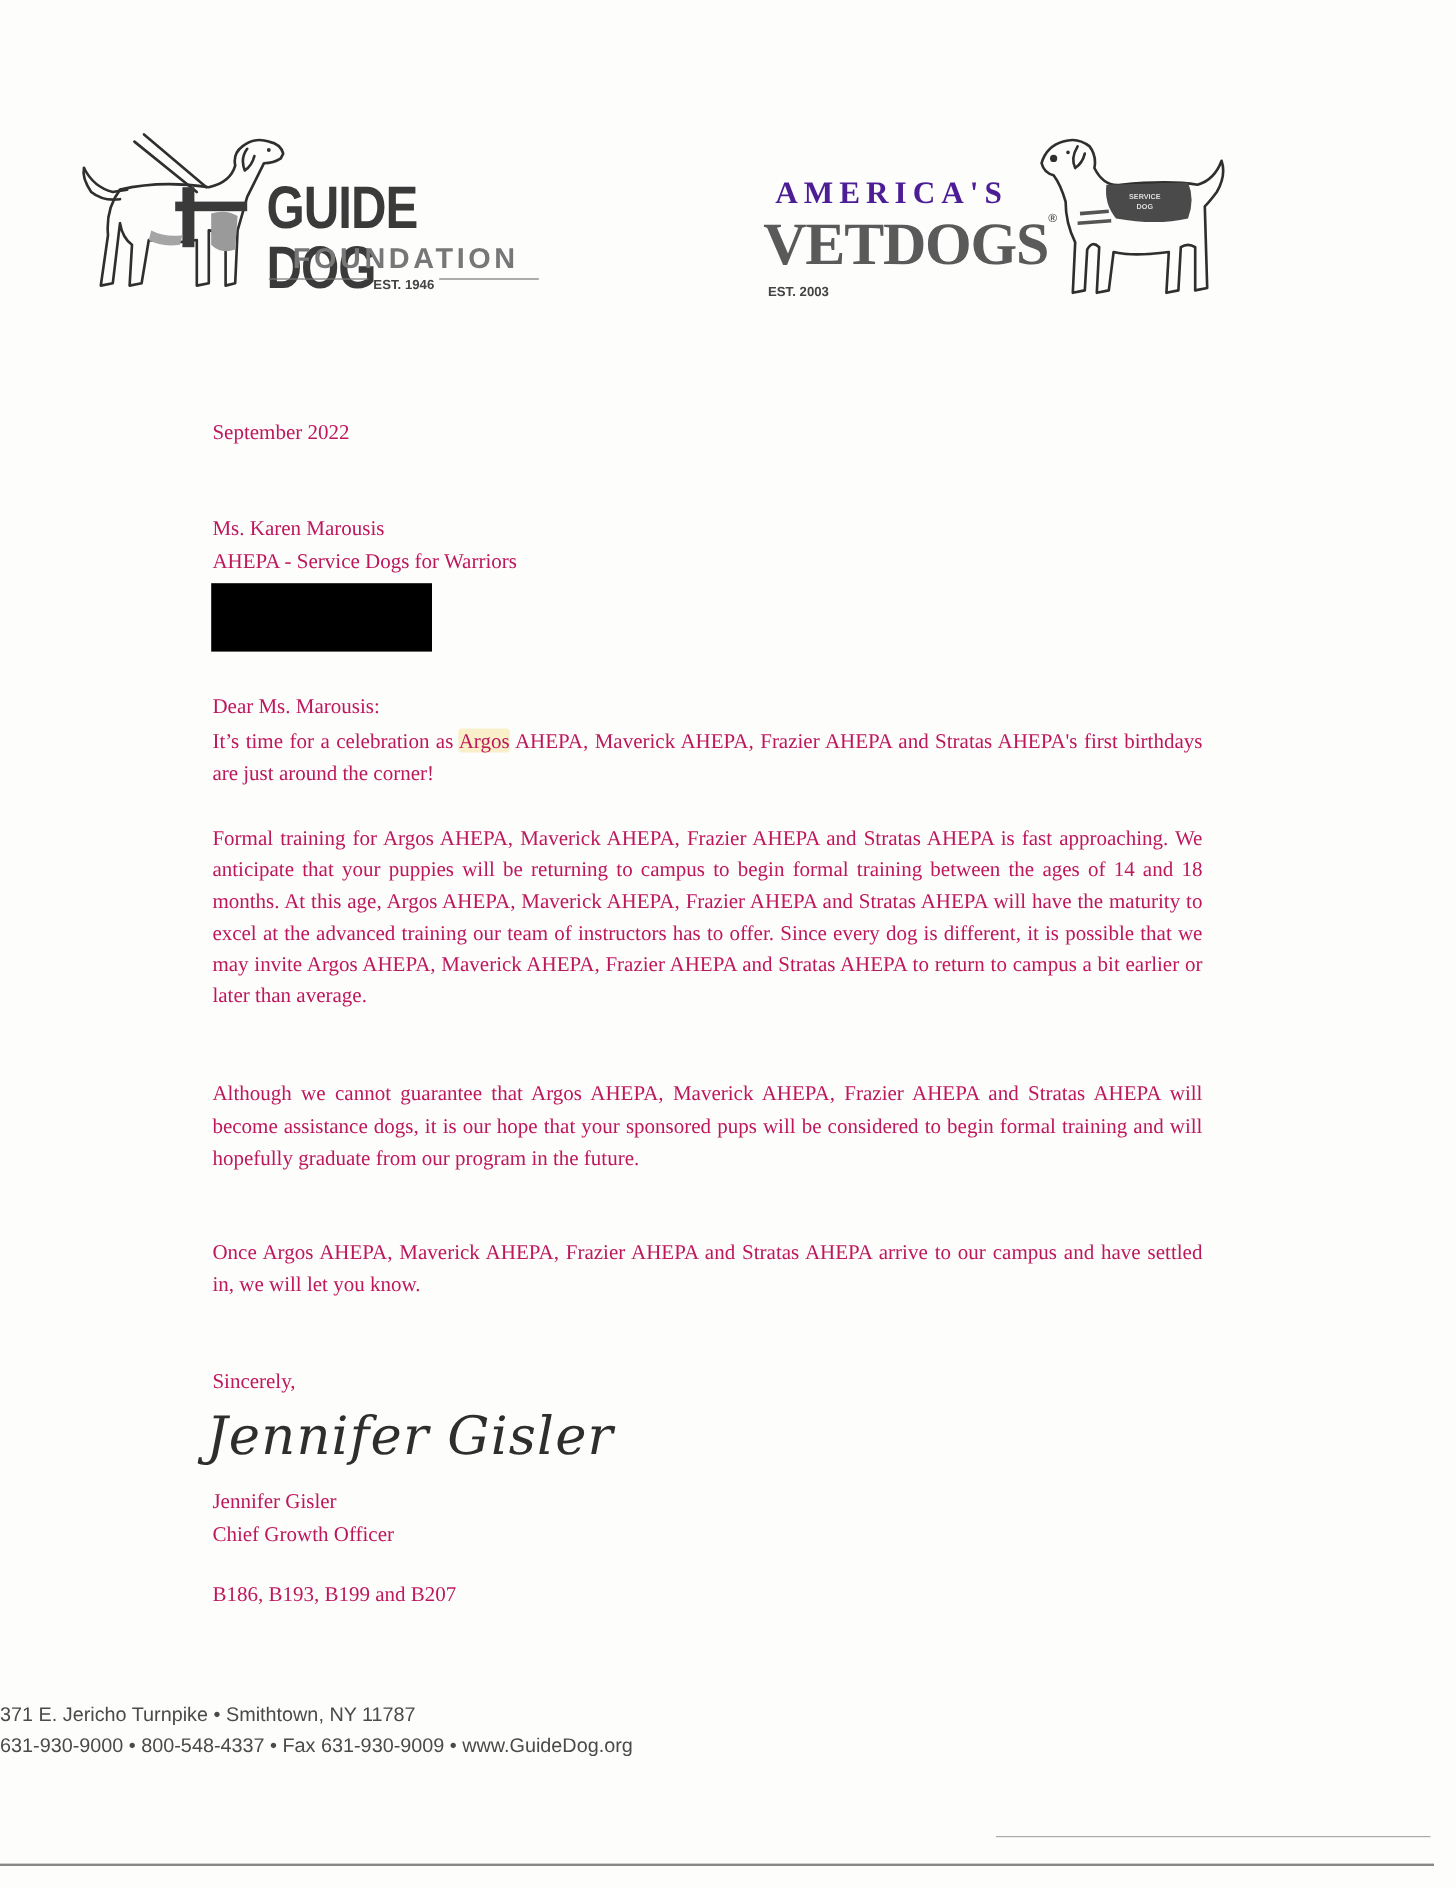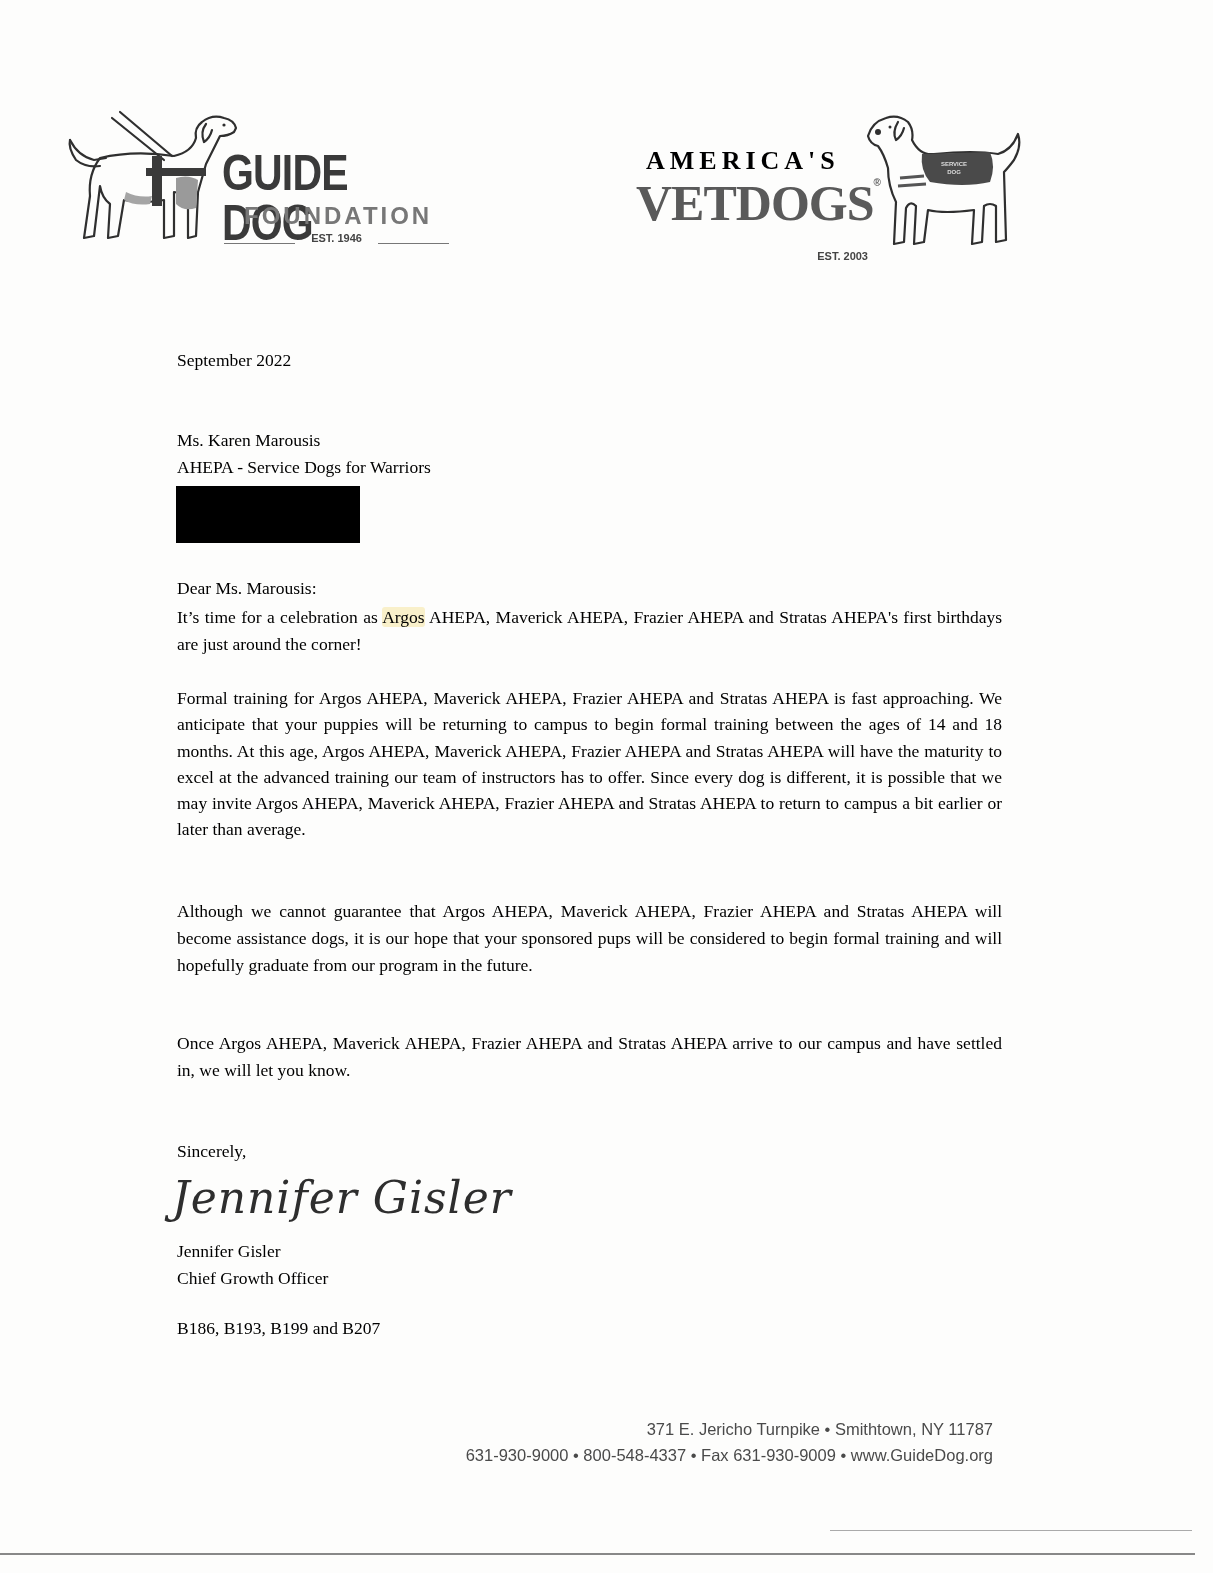--- a/index.html
+++ b/index.html
@@ -15,45 +15,45 @@
     font-family: "Liberation Sans", sans-serif; font-weight: bold;
     font-size: 50px; letter-spacing: -1px; color: #3a3a3a;
     transform: scaleX(0.82); transform-origin: left top; line-height: 1;
   }
   .gdf-found {
     font-family: "Liberation Sans", sans-serif; font-weight: bold;
     font-size: 24px; letter-spacing: 3px; color: #777;
   }
   .est {
     font-family: "Liberation Sans", sans-serif; font-size: 11px; color: #444;
-    display: flex; align-items: flex-end; gap: 16px; font-weight: bold;
+    display: flex; align-items: flex-start; gap: 4px; font-weight: bold;
   }
   .est .rule { height: 1px; background: #777; flex: 1; }
   .vd-america {
     font-family: "Liberation Serif", serif; font-weight: bold;
-    font-size: 26px; letter-spacing: 5px; color: #000000;
+    font-size: 26px; letter-spacing: 5px; color: #4c1d95;
   }
   .vd-word {
     font-family: "Liberation Serif", serif; font-weight: bold;
     font-size: 50px; color: #5a5a5a; line-height: 1; letter-spacing: -1px;
   }
   .vd-reg { font-size: 10px; vertical-align: top; font-family: "Liberation Sans", sans-serif; }
   
-  .txt { font-size: 17.5px; line-height: 27px; color: #000000; }
+  .txt { font-size: 17.5px; line-height: 27px; color: #be185d; }
   .para { text-align: justify; width: 825px; }
   .para::after { content: ""; }
   .highlight { background: rgba(245, 230, 160, 0.55); border-radius: 3px; }
   .redact { background: #000; }
   .sig {
     font-family: "DejaVu Serif", serif; font-style: italic;
     font-size: 44px; color: #2e2e2e; letter-spacing: 1px;
   }
   .footer {
     font-family: "Liberation Sans", sans-serif; font-size: 16.5px;
-    color: #4a4a4a; text-align: right; width: 993px; line-height: 26px;
+    color: #4a4a4a; text-align: left; width: 993px; line-height: 26px;
   }
   .bottom-rule { height: 2px; background: #888; }
   .bottom-rule-thin { height: 1px; background: #aaa; }
 </style>
 </head>
 <body>
 
 <div class="abs" style="left:64px; top:108px; width:390px; height:145px;">
   <svg class="abs" style="left:0; top:0;" width="175" height="140" viewBox="0 0 175 140">
     <g fill="none" stroke="#2f2f2f" stroke-width="2.2" stroke-linejoin="round" stroke-linecap="round">

